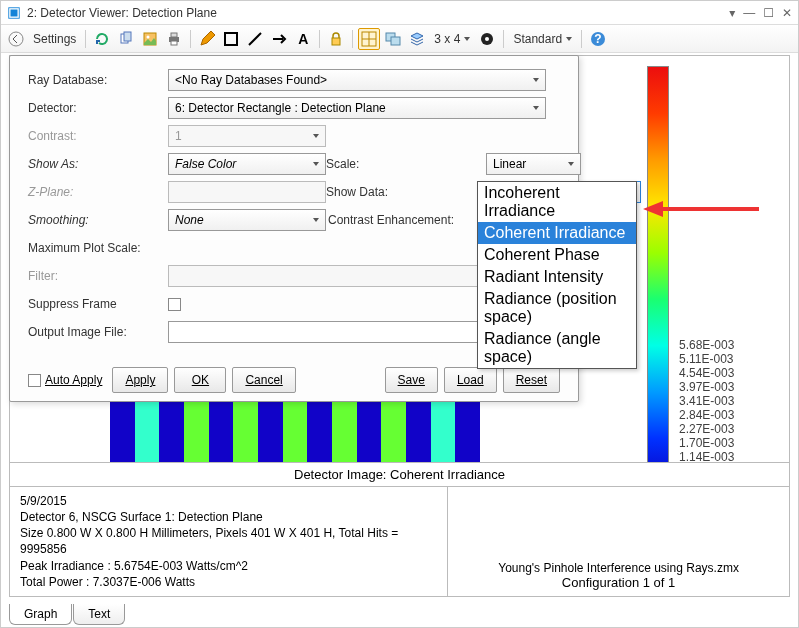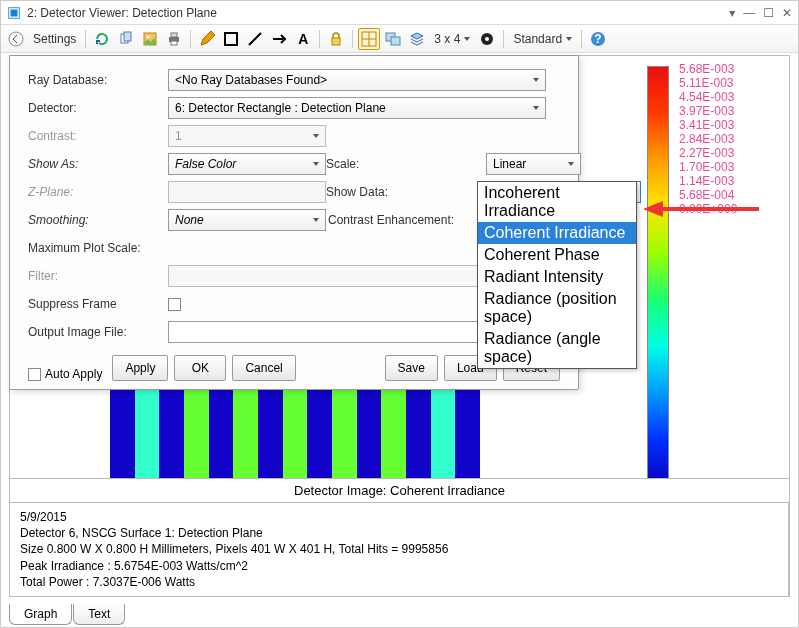--- a/index.html
+++ b/index.html
@@ -20,38 +20,38 @@
 .form-row { display:flex; align-items:center; height:28px; }
 .form-label { width:140px; color:#333; }
 .form-label.disabled { color:#999; }
 .combo, .textin { height:22px; border:1px solid #999; background:linear-gradient(#fff,#f0f0f0); padding:0 6px; display:flex; align-items:center; justify-content:space-between; position:relative; }
 .combo .triangle { margin-left:auto; }
 .combo.disabled, .textin.disabled { color:#999; background:#f7f7f7; border-color:#bbb; }
 .textin { background:#fff; }
 .wide { width:378px; }
 .med { width:158px; }
 .btn { height:26px; padding:0 12px; border:1px solid #999; background:linear-gradient(#fff,#e8e8e8); border-radius:2px; margin-right:6px; min-width:52px; text-align:center; display:flex; align-items:center; justify-content:center; }
-.btn-row { display:flex; align-items:flex-end; margin-top:9px; }
+.btn-row { display:flex; align-items:center; margin-top:21px;text-decoration:underline; }
 .btn-row .spacer { flex:1; }
 .chk { width:13px; height:13px; border:1px solid #888; background:#fff; margin-right:4px; }
 .dual { display:flex; gap:0; }
 .leftcol { display:flex; align-items:center; width:300px;font-style:italic;}
 .rightcol { display:flex; align-items:center; }
 .rlbl { width:160px; color:#333; }
 .dropdown-list { position:absolute; top:180px; left:476px; width:160px; background:#fff; border:1px solid #555; z-index:30; box-shadow:2px 2px 4px rgba(0,0,0,.2); }
 .dropdown-list div { padding:2px 6px; font-size:16px; }
 .dropdown-list .sel { background:#2a82da; color:#fff; }
 .arrow-annot { position:absolute; top:196px; left:640px; z-index:25; }
 .arrow-annot svg { width:120px; height:24px; }
 .plot-area { position:absolute; top:54px; left:8px; right:8px; bottom:140px; border:1px solid #bbb; background:#fff; }
 .imgbox { position:absolute; left:100px; top:320px; width:370px; height:115px; overflow:hidden; background:#1103c8; }
 .fringes { position:absolute; inset:0; display:flex; }
 .fringes div { flex:1; }
 .colorbar { position:absolute; right:120px; top:10px; width:22px; height:420px; background:linear-gradient(to bottom,#ec0e0e,#ff3b00,#ff9b00,#ffe600,#9bff00,#1aff70,#00ffe6,#009bff,#0031ff,#0b00c2); border:1px solid #888; }
-.ticks { position:absolute; right:10px; top:6px; height:430px; width:100px; display:flex; flex-direction:column; justify-content:flex-start; font-size:13px; color:#ec4899; text-align:left;}
+.ticks { position:absolute; right:10px; top:6px; height:430px; width:100px; display:flex; flex-direction:column; justify-content:flex-end; font-size:13px; color:#404040; text-align:left;}
 .footer { position:absolute; left:8px; right:8px; bottom:30px; border:1px solid #bbb; background:#fff; }
 .footer-title { text-align:center; padding:4px 0; border-bottom:1px solid #bbb; font-size:13px; }
 .footer-body { display:flex; }
 .info-left { padding:6px 10px; font-size:11px; flex:1.3; border-right:1px solid #bbb; line-height:1.35; }
 .info-right { padding:6px 10px; font-size:11px; flex:1; display:flex; flex-direction:column; justify-content:flex-end; text-align:center;}
 .tabs { position:absolute; left:8px; bottom:2px; display:flex; gap:0; }
 .tab { padding:3px 14px; border:1px solid #999; border-top:none; background:linear-gradient(#fff,#eee); font-size:12px; border-radius:0 0 6px 6px; margin-right:1px;}
 .tab.active { background:#fff; font-weight:400; }
 </style>
 </head>
@@ -335,20 +335,24 @@
   <div class="footer">
     <div class="footer-title">Detector Image: Coherent Irradiance</div>
     <div class="footer-body">
       <div class="info-left">
         <div>5/9/2015</div>
         <div>Detector 6, NSCG Surface 1: Detection Plane</div>
         <div>Size 0.800 W X 0.800 H Millimeters, Pixels 401 W X 401 H, Total Hits = 9995856</div>
         <div>Peak Irradiance : 5.6754E-003 Watts/cm^2</div>
         <div>Total Power     : 7.3037E-006 Watts</div>
       </div>
+      <div class="info-right">
+        <div>Young's Pinhole Interference using Rays.zmx</div>
+        <div style="font-size:13px">Configuration 1 of 1</div>
+      </div>
     </div>
   </div>
 
   <div class="tabs">
     <div class="tab active">Graph</div>
     <div class="tab">Text</div>
   </div>
 
 </div>
 

